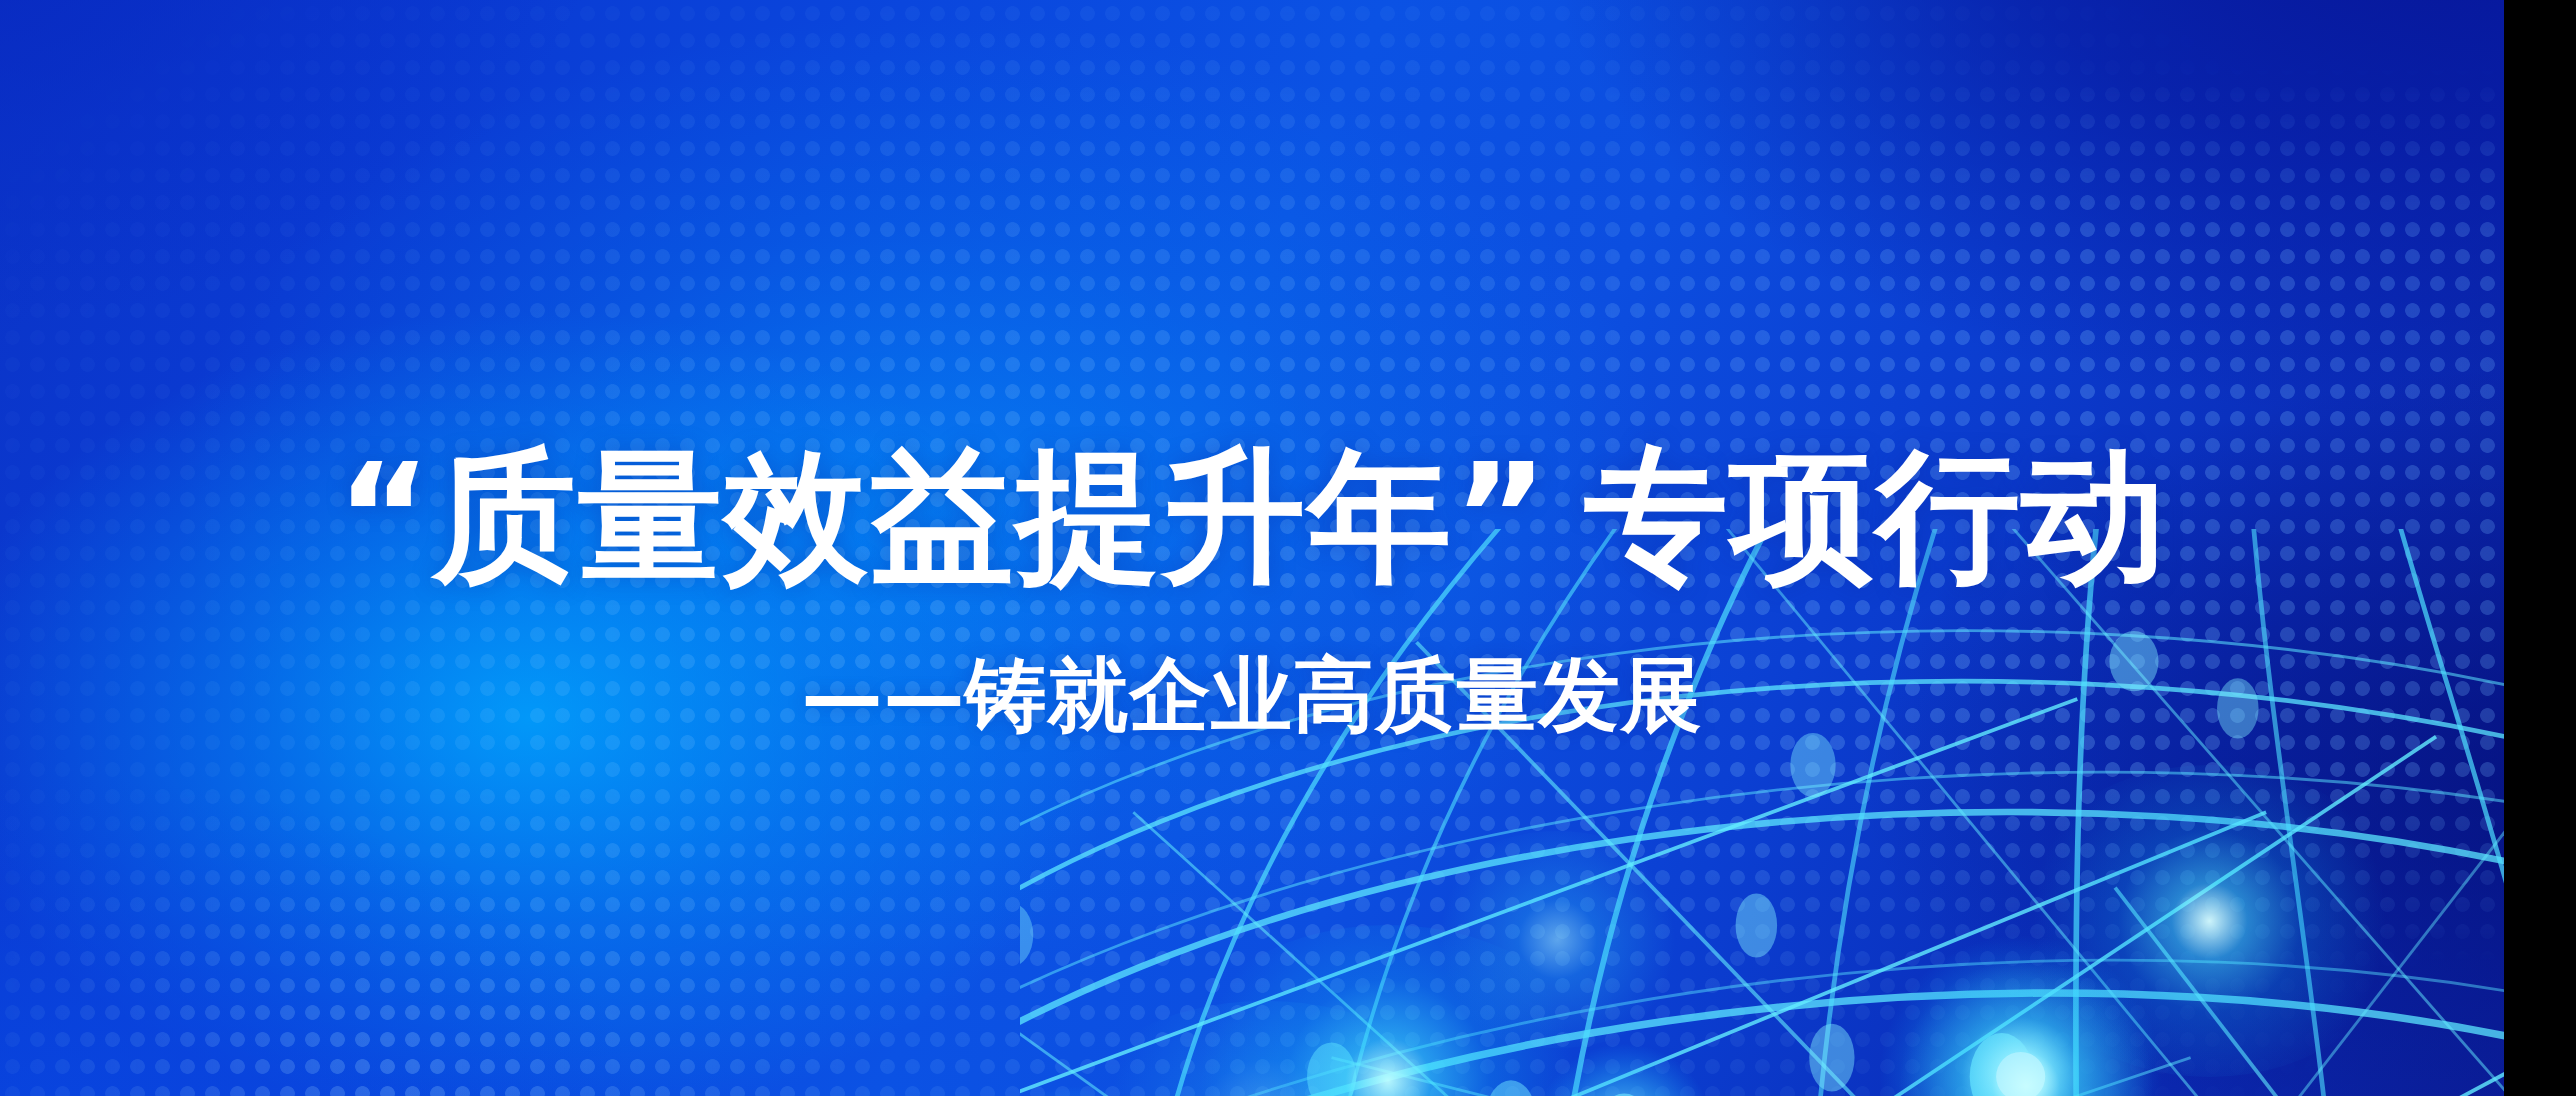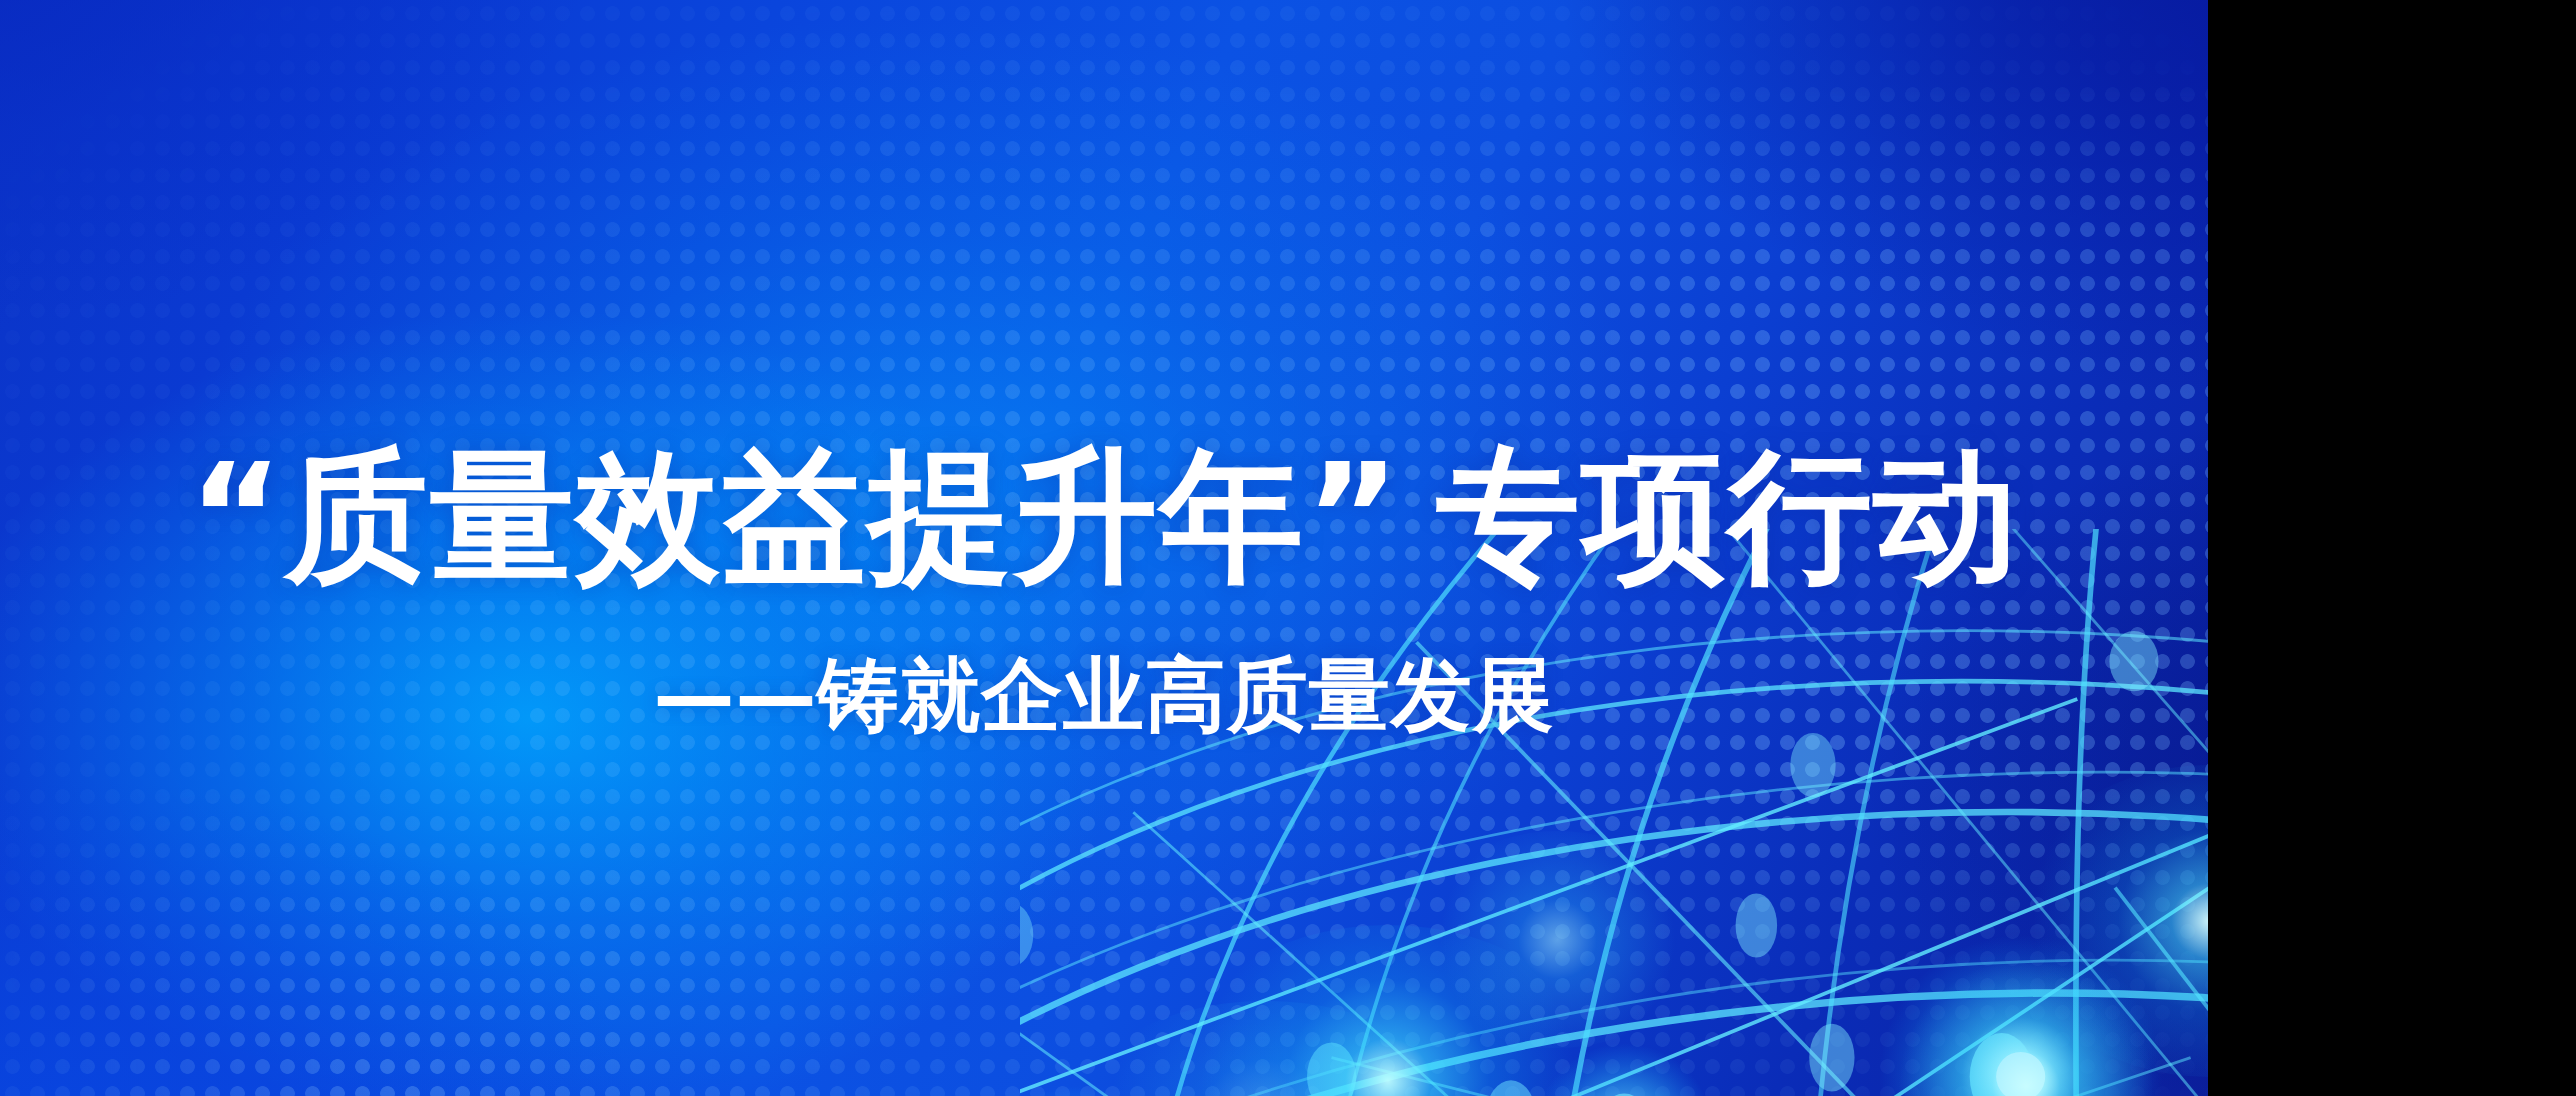--- a/index.html
+++ b/index.html
@@ -6,21 +6,21 @@
     margin: 0;
     padding: 0;
     background: #000;
   }
   body {
     font-family: "Liberation Sans", "DejaVu Sans", sans-serif;
   }
 
   #banner {
     position: relative;
-    width: 2208px;
+    width: 2504px;
     height: 1096px;
     overflow: hidden;
     background: #c2410c;
   }
 
   
   .bg-base {
     position: absolute;
     inset: 0;
     background:

